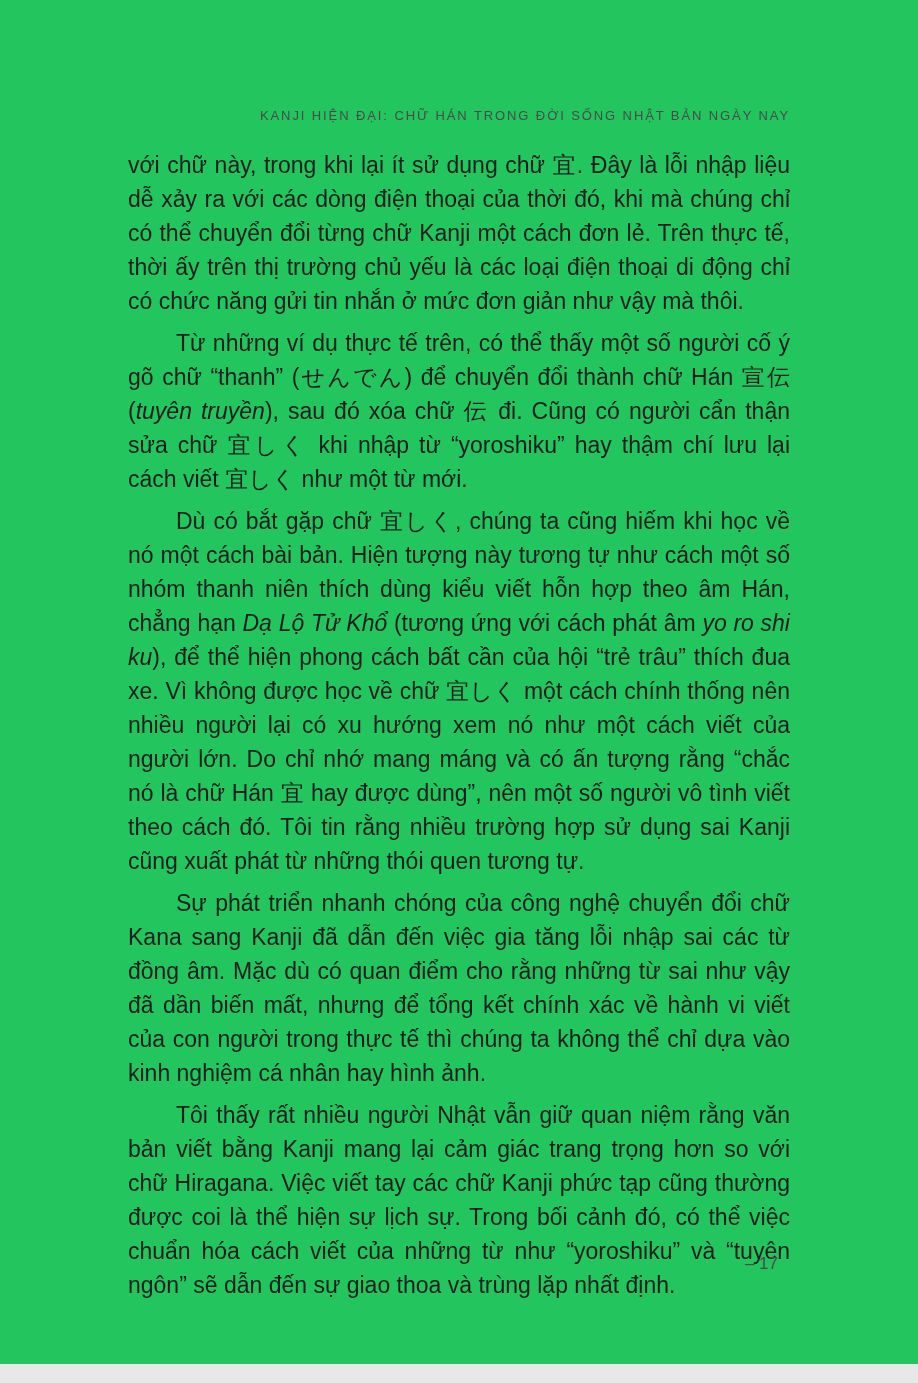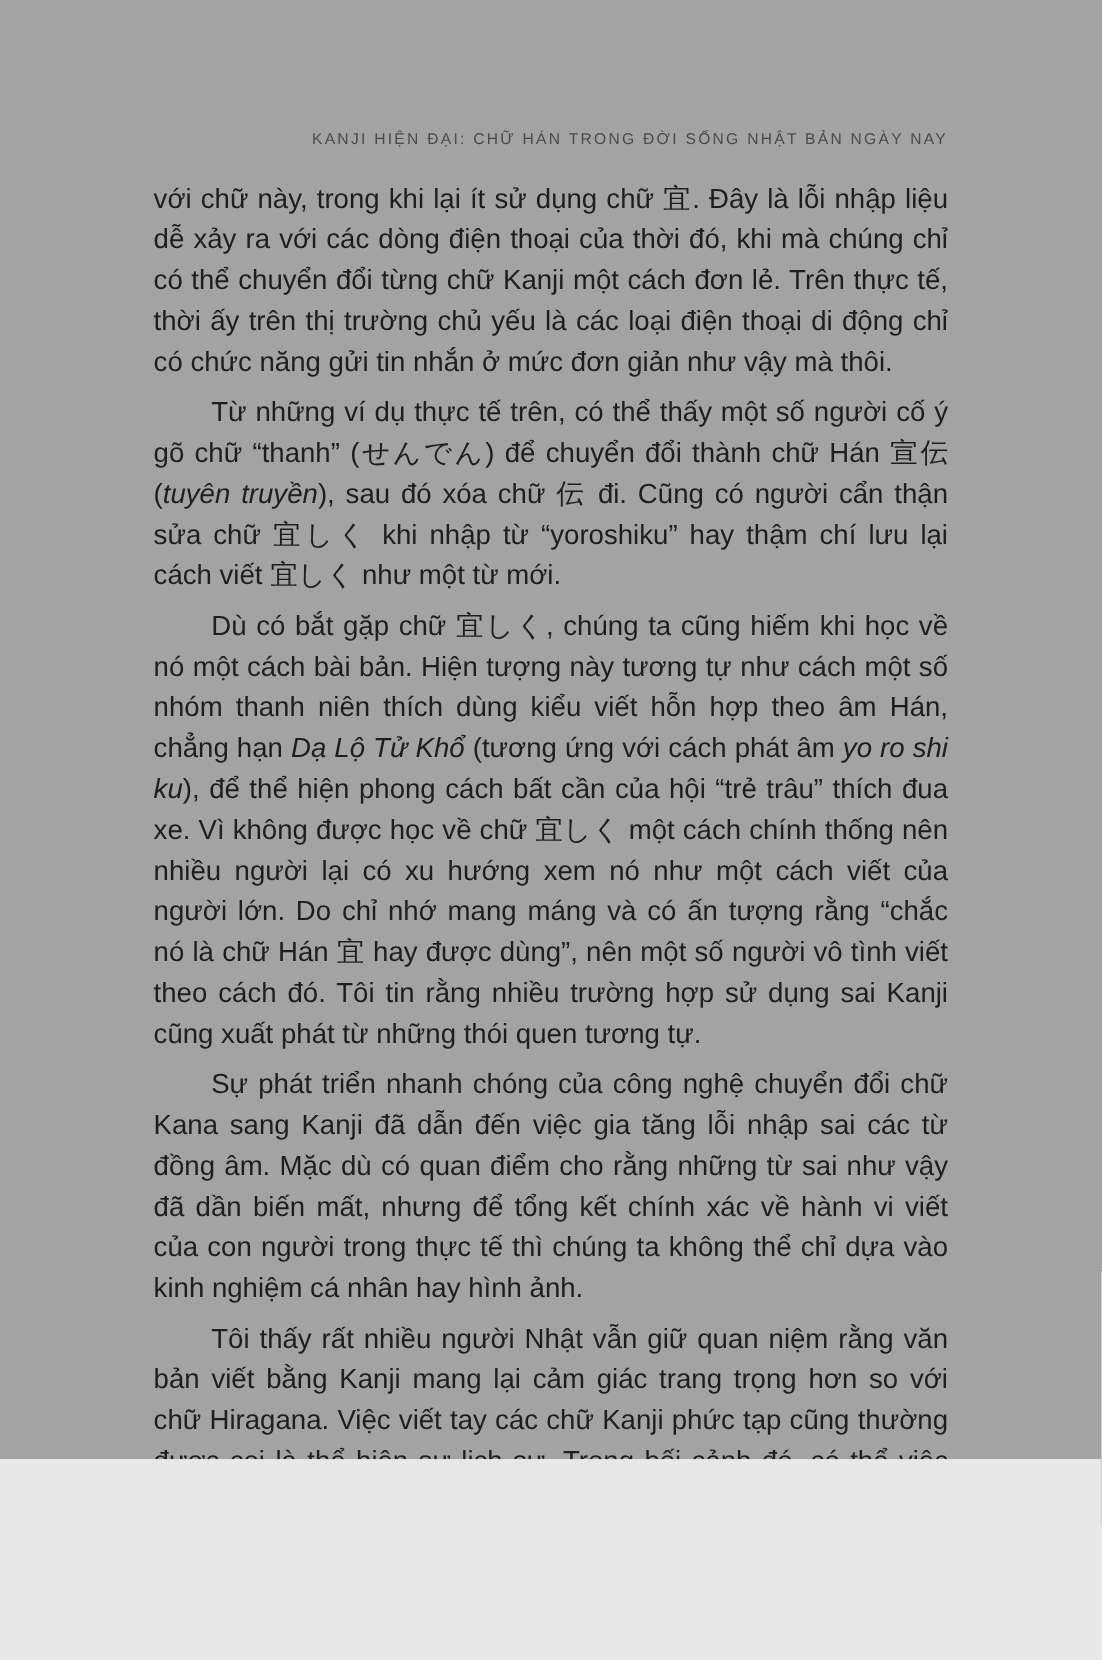--- a/index.html
+++ b/index.html
@@ -3,22 +3,22 @@
 <meta charset="utf-8">
 <style>
   html, body {
     margin: 0;
     padding: 0;
     background: #e8e8e8;
   }
   .page {
     position: relative;
     width: 918px;
-    height: 1216px;
-    background: #a3a3a3;
+    height: 1364px;
+    background: #22c55e;
     margin: 0 auto;
     overflow: hidden;
   }
   .running-header {
     position: absolute;
     top: 108px;
     left: 128px;
     width: 662px;
     text-align: right;
     font-family: "Liberation Sans", sans-serif;

